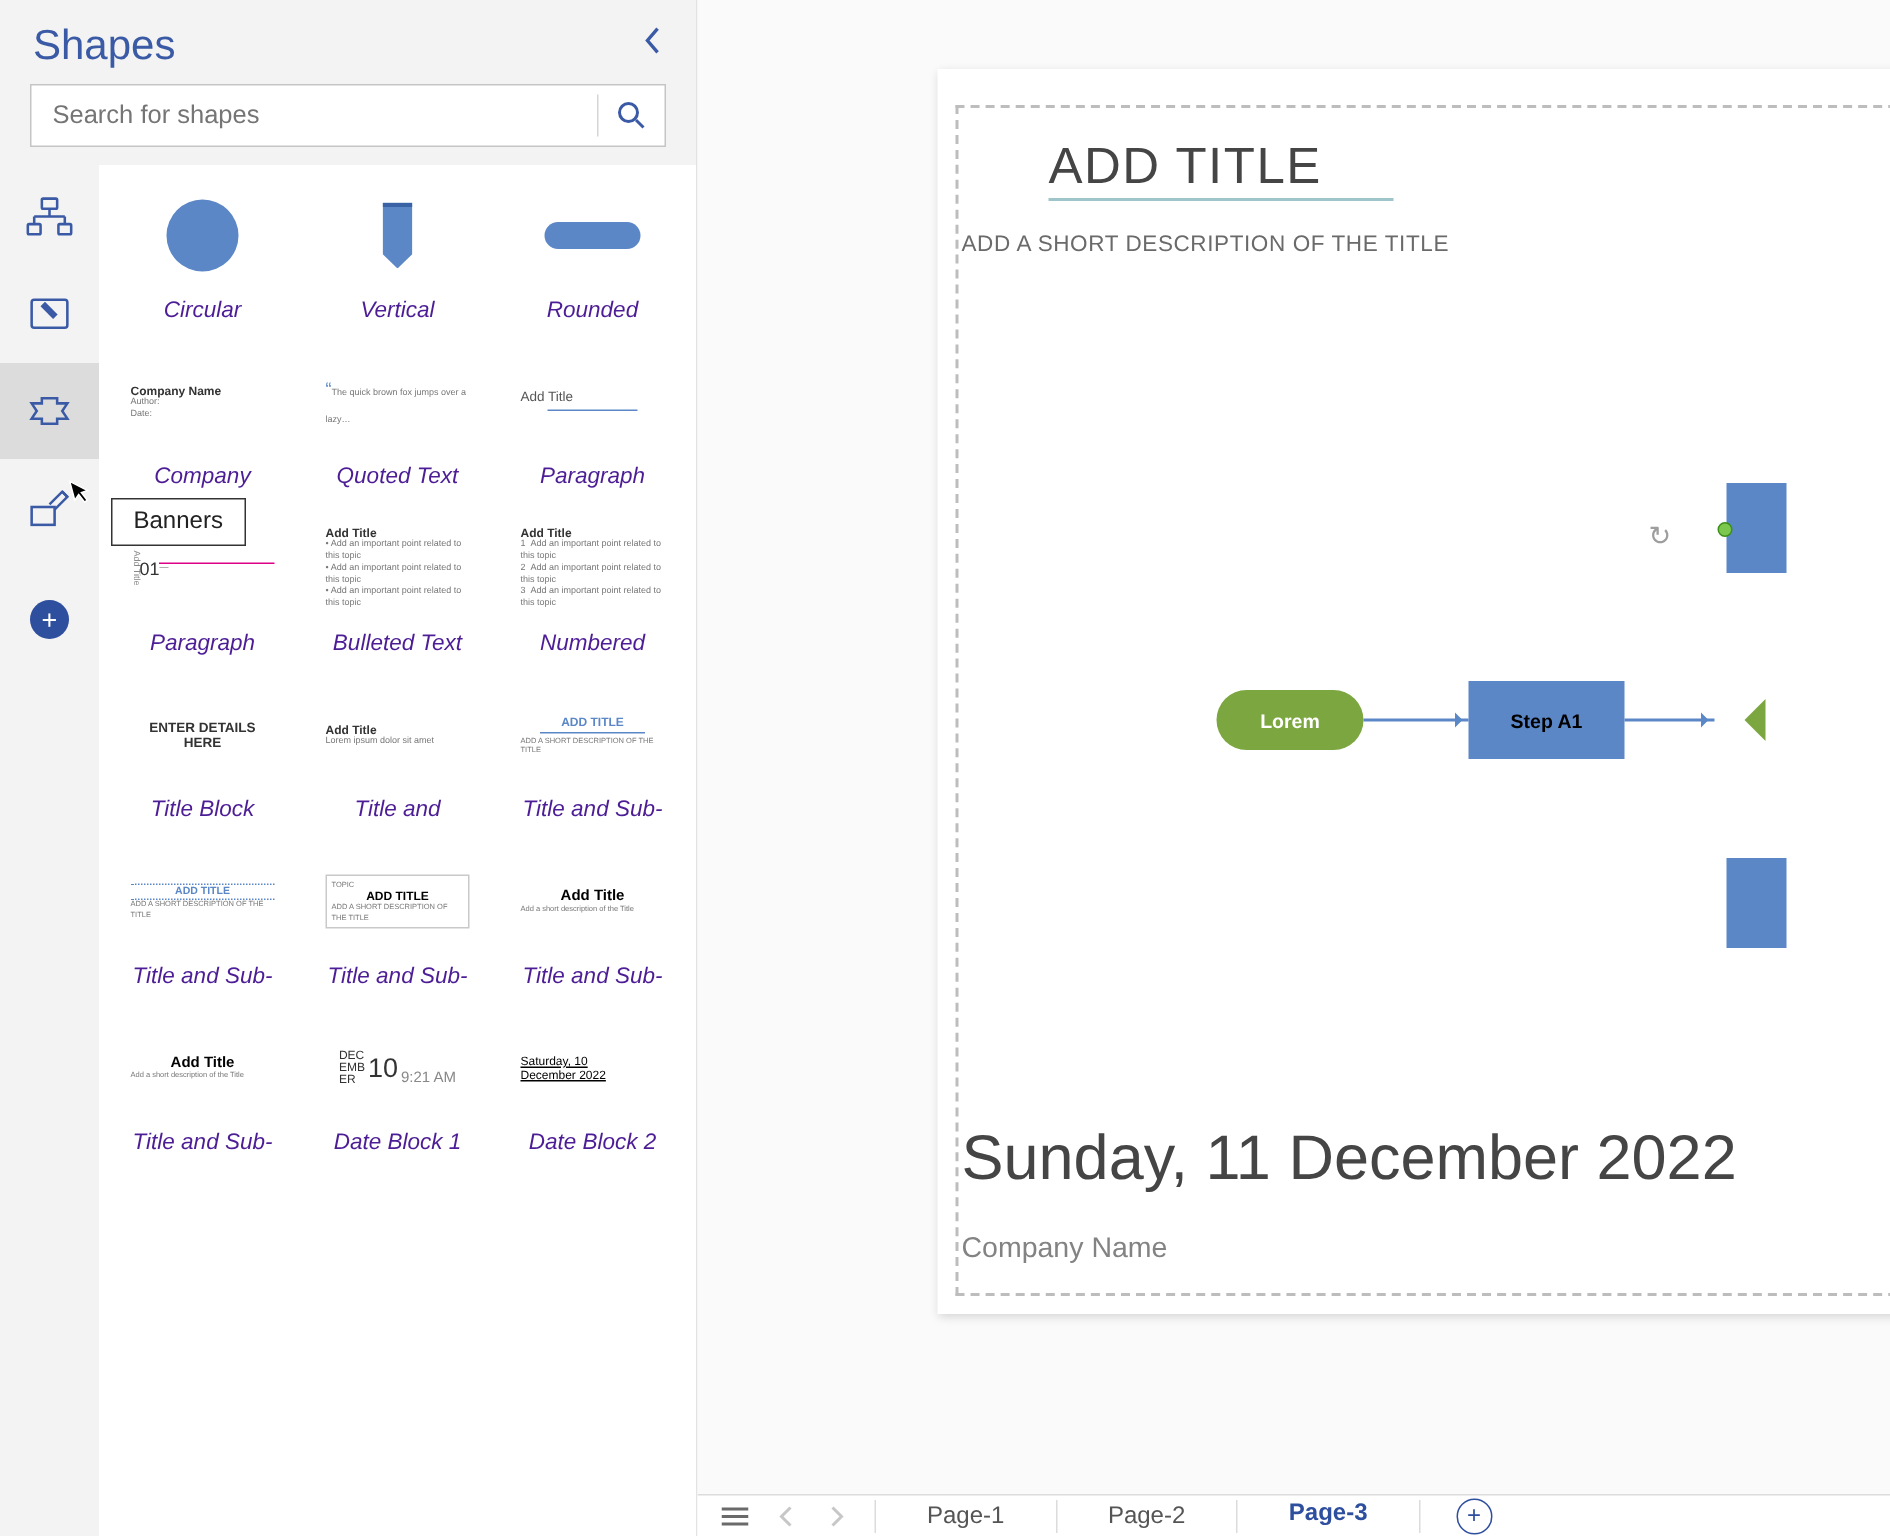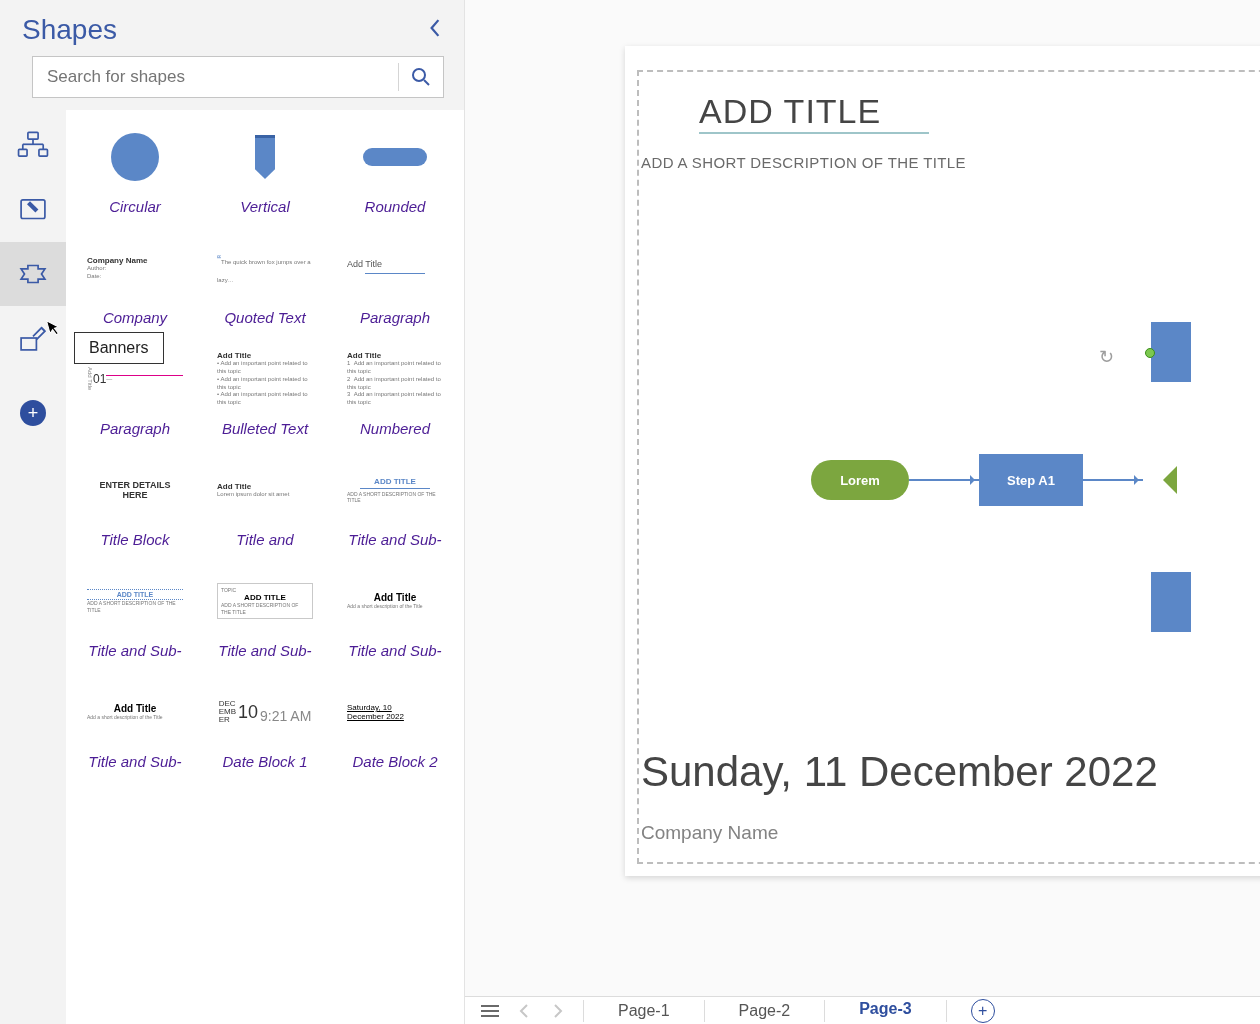--- a/index.html
+++ b/index.html
@@ -2,21 +2,21 @@
 <html><head>
 <meta charset="utf-8">
 <style>
   * { box-sizing: border-box; margin: 0; padding: 0; font-family: "Segoe UI", Arial, sans-serif; }
   body { width: 1260px; height: 1024px; overflow: hidden; background: #fff; display: flex; }
   
   .shapes-panel { width: 465px; height: 100%; background: #f3f3f3; border-right: 1px solid #e3e3e3; display: flex; flex-direction: column; }
   .sp-header { display: flex; align-items: center; justify-content: space-between; padding: 14px 22px 10px 22px; }
   .sp-title { color: #3b5aa6; font-size: 28px; font-weight: 400; }
   .sp-collapse { color: #3b5aa6; font-size: 20px; cursor: pointer; user-select: none; }
-  .sp-search-wrap { padding: 0 20px 12px 32px; }
+  .sp-search-wrap { padding: 0 20px 12px 20px; }
   .sp-search { display: flex; align-items: center; background: #fff; border: 1px solid #c5c5c5; height: 42px; }
   .sp-search input { flex: 1; border: none; outline: none; font-size: 17px; padding: 0 14px; color: #555; background: transparent; }
   .sp-search .div { width: 1px; height: 28px; background: #d5d5d5; }
   .sp-search .mag { width: 44px; display: flex; align-items: center; justify-content: center; }
   .sp-body { flex: 1; display: flex; min-height: 0; }
   .cat-strip { width: 66px; display: flex; flex-direction: column; align-items: center; padding-top: 4px; }
   .cat-btn { width: 66px; height: 64px; display: flex; align-items: center; justify-content: center; cursor: pointer; position: relative; }
   .cat-btn.sel { background: #dcdcdc; }
   .cat-btn svg { width: 34px; height: 34px; }
   .add-circle { margin-top: 30px; width: 26px; height: 26px; border-radius: 50%; background: #2e4e9e; color: #fff; display: flex; align-items: center; justify-content: center; font-size: 18px; cursor: pointer; }
@@ -37,21 +37,21 @@
   .tooltip { position: absolute; left: 74px; top: 332px; background: #fff; border: 1px solid #333; padding: 6px 14px; font-size: 16px; color: #222; z-index: 50; }
   .cursor { position: absolute; left: 48px; top: 318px; z-index: 51; font-size: 16px; transform: rotate(-15deg); }
   
   .canvas-area { flex: 1; position: relative; background: #fafafa; overflow: hidden; }
   .page { position: absolute; left: 160px; top: 46px; width: 700px; height: 830px; background: #fff; box-shadow: 0 2px 6px rgba(0,0,0,.15); }
   .page-inner { position: absolute; left: 12px; top: 24px; right: 0; bottom: 12px; border: 2px dashed #bdbdbd; border-right: none; }
   .pg-title { position: absolute; left: 60px; top: 20px; font-size: 34px; letter-spacing: 1px; color: #454545; }
   .pg-title-line { position: absolute; left: 60px; top: 60px; width: 230px; height: 2px; background: #9ec5c9; }
   .pg-sub { position: absolute; left: 2px; top: 82px; font-size: 15px; color: #6a6a6a; letter-spacing: .4px; }
   .flow-start { position: absolute; left: 172px; top: 388px; width: 98px; height: 40px; border-radius: 20px; background: #7ca63f; color: #fff; font-size: 13px; display:flex; align-items:center; justify-content:center; font-weight:600; }
-  .flow-step  { position: absolute; left: 340px; top: 382px; width: 104px; height: 52px; background: #5b87c7; color:#ffffff; font-size:13px; display:flex; align-items:center; justify-content:center; font-weight:600; }
+  .flow-step  { position: absolute; left: 340px; top: 382px; width: 104px; height: 52px; background: #5b87c7; color:#000000; font-size:13px; display:flex; align-items:center; justify-content:center; font-weight:600; }
   .conn1 { position: absolute; left: 270px; top: 407px; width: 70px; height: 2px; background: #5b87c7; }
   .conn1::after { content:""; position:absolute; right:-1px; top:-4px; border:5px solid transparent; border-left-color:#5b87c7; }
   .conn2 { position: absolute; left: 444px; top: 407px; width: 60px; height: 2px; background: #5b87c7; }
   .conn2::after { content:""; position:absolute; right:-1px; top:-4px; border:5px solid transparent; border-left-color:#5b87c7; }
   .tri-green { position:absolute; left: 510px; top: 394px; width:0;height:0; border:14px solid transparent; border-right-color:#7ca63f; }
   .block-a { position:absolute; left: 512px; top: 250px; width: 40px; height: 60px; background:#5b87c7; }
   .block-b { position:absolute; left: 512px; top: 500px; width: 40px; height: 60px; background:#5b87c7; }
   .sel-dot { position:absolute; left:506px; top:276px; width:10px;height:10px; background:#7cc84f; border:1px solid #3b8f1a; border-radius:50%; }
   .rot-handle { position:absolute; left:460px; top:274px; color:#9e9e9e; font-size:18px; }
   .pg-date { position:absolute; left: 2px; bottom: 66px; font-size: 42px; color:#454545; }
@@ -273,21 +273,21 @@
                 <div class="tinytxt" style="font-size:5px">Add a short description of the Title</div>
               </div>
             </div>
             <div class="glabel">Title and Sub-</div>
           </div>
         <div class="gcell">
             <div class="thumb">
               <div class="box" style="display:flex;align-items:center;gap:2px;justify-content:center">
                 <div style="font-size:8px;line-height:1;color:#333"><span>DEC</span><br><span>EMB</span><br><span>ER</span></div>
                 <div style="font-size:18px;color:#333">10</div>
-                <div style="font-size:14px;color:#888;align-self:flex-end">9:21 AM</div>
+                <div style="font-size:10px;color:#888;align-self:flex-end">9:21 AM</div>
               </div>
             </div>
             <div class="glabel">Date Block 1</div>
           </div>
 
         <div class="gcell">
             <div class="thumb">
               <div class="box">
                 <div style="font-size:8px;text-decoration:underline">Saturday, 10</div>
                 <div style="font-size:8px;text-decoration:underline">December 2022</div>

